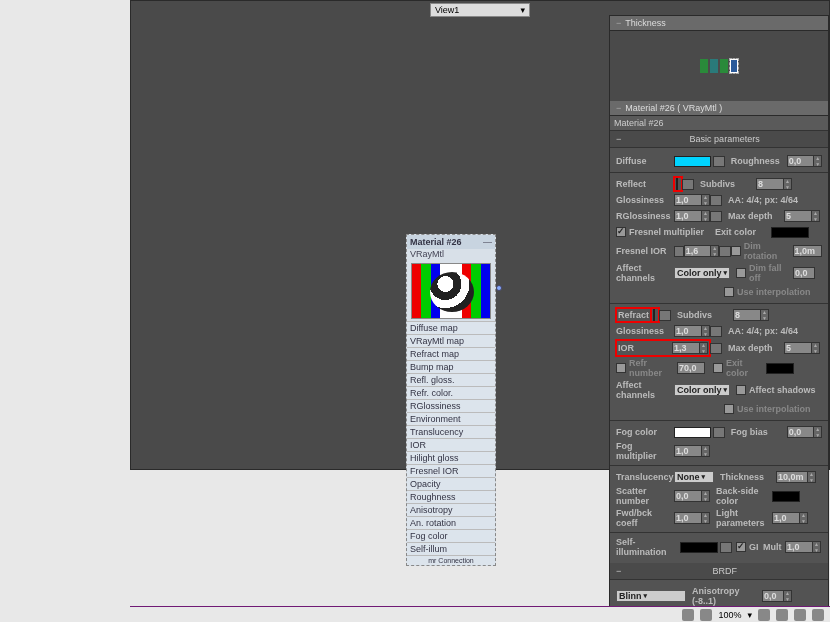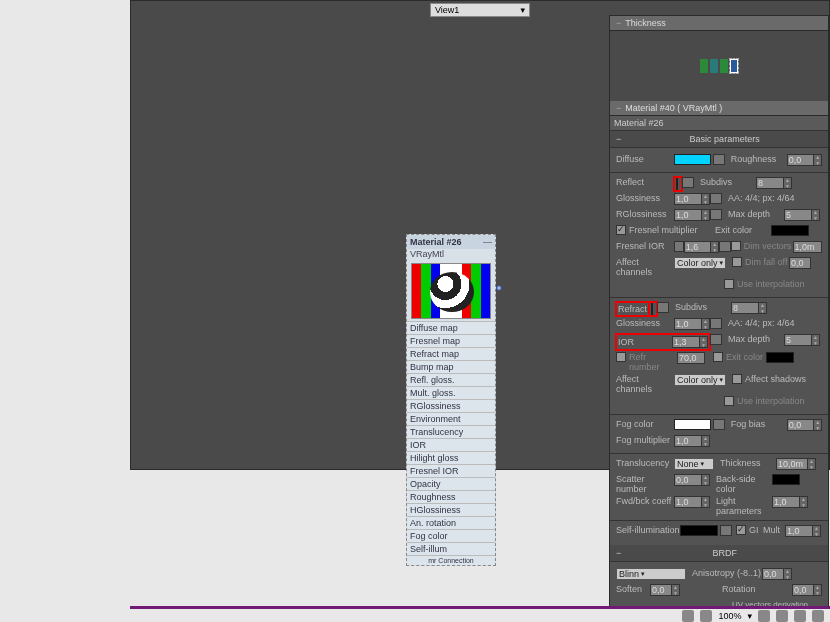--- a/index.html
+++ b/index.html
@@ -12,21 +12,21 @@
 .navigator-body { height: 70px; background: #4a4a4a; position: relative; }
 .nav-blocks { position: absolute; left: 50%; top: 50%; transform: translate(-50%, -50%); display: flex; gap: 2px; }
 .nav-block { width: 8px; height: 14px; }
 .nb-green { background: #2a8a3a; }
 .nb-teal { background: #2a7a7a; }
 .nb-blue { background: #2a5a9a; border: 1px solid #fff; outline: 1px dashed #aaa; }
 .material-name-bar { background: #5a5a5a; padding: 2px 4px; color: #ccc; border-bottom: 1px solid #333; }
 .section-title { text-align: center; color: #ccc; padding: 3px 0; border-bottom: 1px solid #333; background: #4a4a4a; }
 .section-title .minus { float: left; margin-left: 6px; }
 .param-body { background: #535353; padding: 4px 6px; }
-.row { display: flex; align-items: flex-start; margin: 2px 0; min-height: 14px; }
+.row { display: flex; align-items: center; margin: 2px 0; min-height: 14px; font-weight: bold; }
 .label { color: #bbb; width: 58px; flex-shrink: 0; }
 .label-r { color: #bbb; width: 56px; flex-shrink: 0; text-align: left; margin-left: 6px; }
 .swatch { width: 38px; height: 11px; border: 1px solid #222; margin-right: 2px; }
 .swatch-cyan { background: #00d4ff; }
 .swatch-white { background: #fff; }
 .swatch-black { background: #000; }
 .spinner { width: 28px; height: 12px; background: #888; color: #ddd; border: 1px solid #333; padding: 0 1px; display: inline-flex; align-items: center; }
 .spinner-btns { width: 8px; height: 12px; background: #666; border: 1px solid #333; border-left: none; display: inline-block; position: relative; }
 .spinner-btns::before { content: "▲"; position: absolute; top: -1px; left: 1px; font-size: 5px; color: #aaa; }
 .spinner-btns::after { content: "▼"; position: absolute; bottom: -1px; left: 1px; font-size: 5px; color: #aaa; }
@@ -41,21 +41,21 @@
 
 .node-window { position: absolute; left: 275px; top: 233px; width: 90px; background: #d8e0e8; border: 1px dashed #888; font-size: 8px; }
 .node-header { background: #c8d4e0; padding: 2px 3px; display: flex; }
 .node-title { font-weight: bold; color: #334; }
 .node-sub { color: #445; padding: 0 3px 2px; }
 .node-preview { width: 80px; height: 56px; margin: 2px auto; background: linear-gradient(90deg, #e00 0 12%, #0c0 12% 24%, #00e 24% 36%, #fff 36% 64%, #e00 64% 76%, #0c0 76% 88%, #00e 88% 100%); position: relative; border: 1px solid #888; }
 .node-preview::after { content: ""; position: absolute; left: 18px; top: 8px; width: 44px; height: 40px; border-radius: 50%; background: radial-gradient(circle at 35% 30%, #fff 0 20%, #222 20% 40%, #fff 40% 60%, #222 60% 100%); }
 .node-list-item { padding: 1px 3px; border-top: 1px solid #bbb; color: #334; background: #dce4ec; }
 .node-conn { position: absolute; right: -7px; top: 50px; width: 6px; height: 6px; border-radius: 50%; background: #8af; border: 1px solid #446; }
 
-.status-bar { position: absolute; bottom: 0; right: 0; height: 16px; background: #e8e8e8; border-top: 3px solid #701a75; width: 700px; display: flex; align-items: center; justify-content: flex-end; padding: 0 6px; gap: 6px; }
+.status-bar { position: absolute; bottom: 0; right: 0; height: 16px; background: #e8e8e8; border-top: 1px solid #701a75; width: 700px; display: flex; align-items: center; justify-content: flex-end; padding: 0 6px; gap: 6px; }
 .status-icon { width: 12px; height: 12px; background: #888; border-radius: 2px; }
 </style>
 </head>
 <body>
 
 <div class="main-canvas">
   <div class="view-dropdown">
     <span>View1</span>
     <span style="float:right">▾</span>
   </div>
@@ -63,34 +63,34 @@
   <div class="node-window">
     <div class="node-header">
       <span class="node-title">Material #26</span>
       <span style="margin-left:auto;color:#556">—</span>
     </div>
     <div class="node-sub">VRayMtl</div>
     <div class="node-preview"></div>
     <div class="node-conn"></div>
     <div id="node-items">
         <div class="node-list-item">Diffuse map</div>
-        <div class="node-list-item">Fresnel map</div>
+        <div class="node-list-item">VRayMtl map</div>
         <div class="node-list-item">Refract map</div>
         <div class="node-list-item">Bump map</div>
         <div class="node-list-item">Refl. gloss.</div>
-        <div class="node-list-item">Mult. gloss.</div>
+        <div class="node-list-item">Refr. color.</div>
         <div class="node-list-item">RGlossiness</div>
         <div class="node-list-item">Environment</div>
         <div class="node-list-item">Translucency</div>
         <div class="node-list-item">IOR</div>
         <div class="node-list-item">Hilight gloss</div>
         <div class="node-list-item">Fresnel IOR</div>
         <div class="node-list-item">Opacity</div>
         <div class="node-list-item">Roughness</div>
-        <div class="node-list-item">HGlossiness</div>
+        <div class="node-list-item">Anisotropy</div>
         <div class="node-list-item">An. rotation</div>
         <div class="node-list-item">Fog color</div>
         <div class="node-list-item">Self-illum</div>
       </div>
     <div class="node-list-item" style="text-align:center;font-size:7px">mr Connection</div>
   </div>
 
   <div class="right-panel">
     <div class="panel-header">
       <span class="minus">−</span>
@@ -100,21 +100,21 @@
       <div class="nav-blocks">
         <div class="nav-block nb-green"></div>
         <div class="nav-block nb-teal"></div>
         <div class="nav-block nb-green"></div>
         <div class="nav-block nb-blue"></div>
       </div>
     </div>
 
     <div class="panel-header">
       <span class="minus">−</span>
-      <span>Material #40  ( VRayMtl )</span>
+      <span>Material #26  ( VRayMtl )</span>
     </div>
     <div class="material-name-bar">Material #26</div>
 
     <div class="section-title">
       <span class="minus">−</span>
       <span>Basic parameters</span>
     </div>
 
     <div class="param-body">
 
@@ -158,21 +158,21 @@
         <span class="label-r">Exit color</span>
         <span class="swatch swatch-black"></span>
       </div>
       <div class="row">
         <span class="label">Fresnel IOR</span>
         <span class="btn-sm" style="width:10px"></span>
         <span class="spinner">1,6</span>
           <span class="spinner-btns"></span>
         <span class="btn-sm"></span>
         <span class="checkbox"></span>
-        <span style="color:#888;width:50px">Dim vectors</span>
+        <span style="color:#888;width:50px">Dim rotation</span>
         <span class="spinner" style="width:30px">1,0m</span>
       </div>
       <div class="row">
         <span class="label">Affect channels</span>
         <span class="dropdown">
             <span>Color only</span>
             <span class="dropdown-arrow">▾</span>
           </span>
         <span class="checkbox" style="margin-left:6px"></span>
         <span style="color:#888;width:44px">Dim fall off</span>

